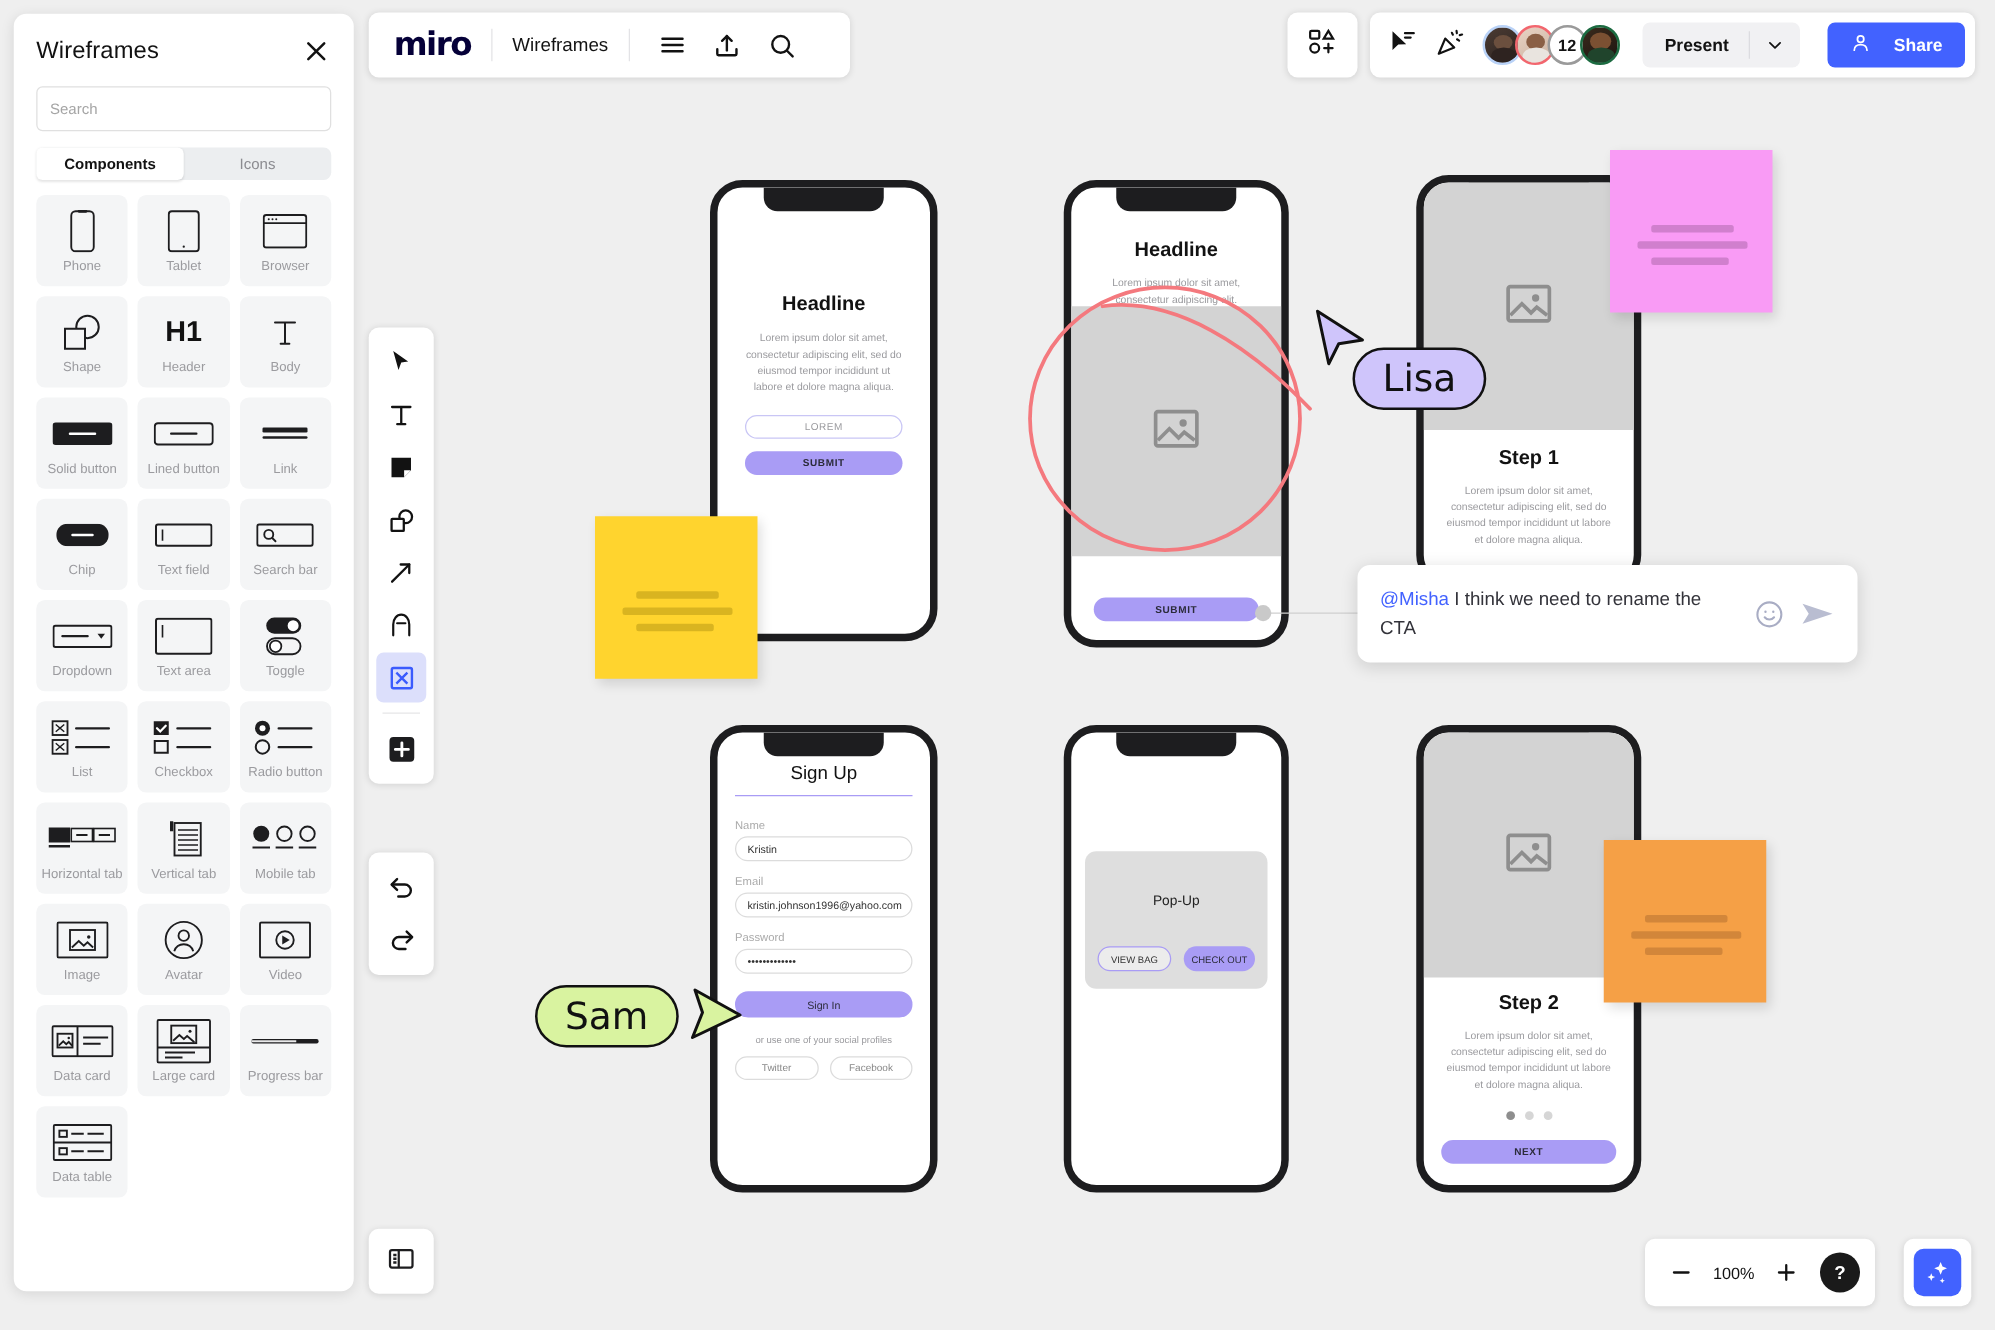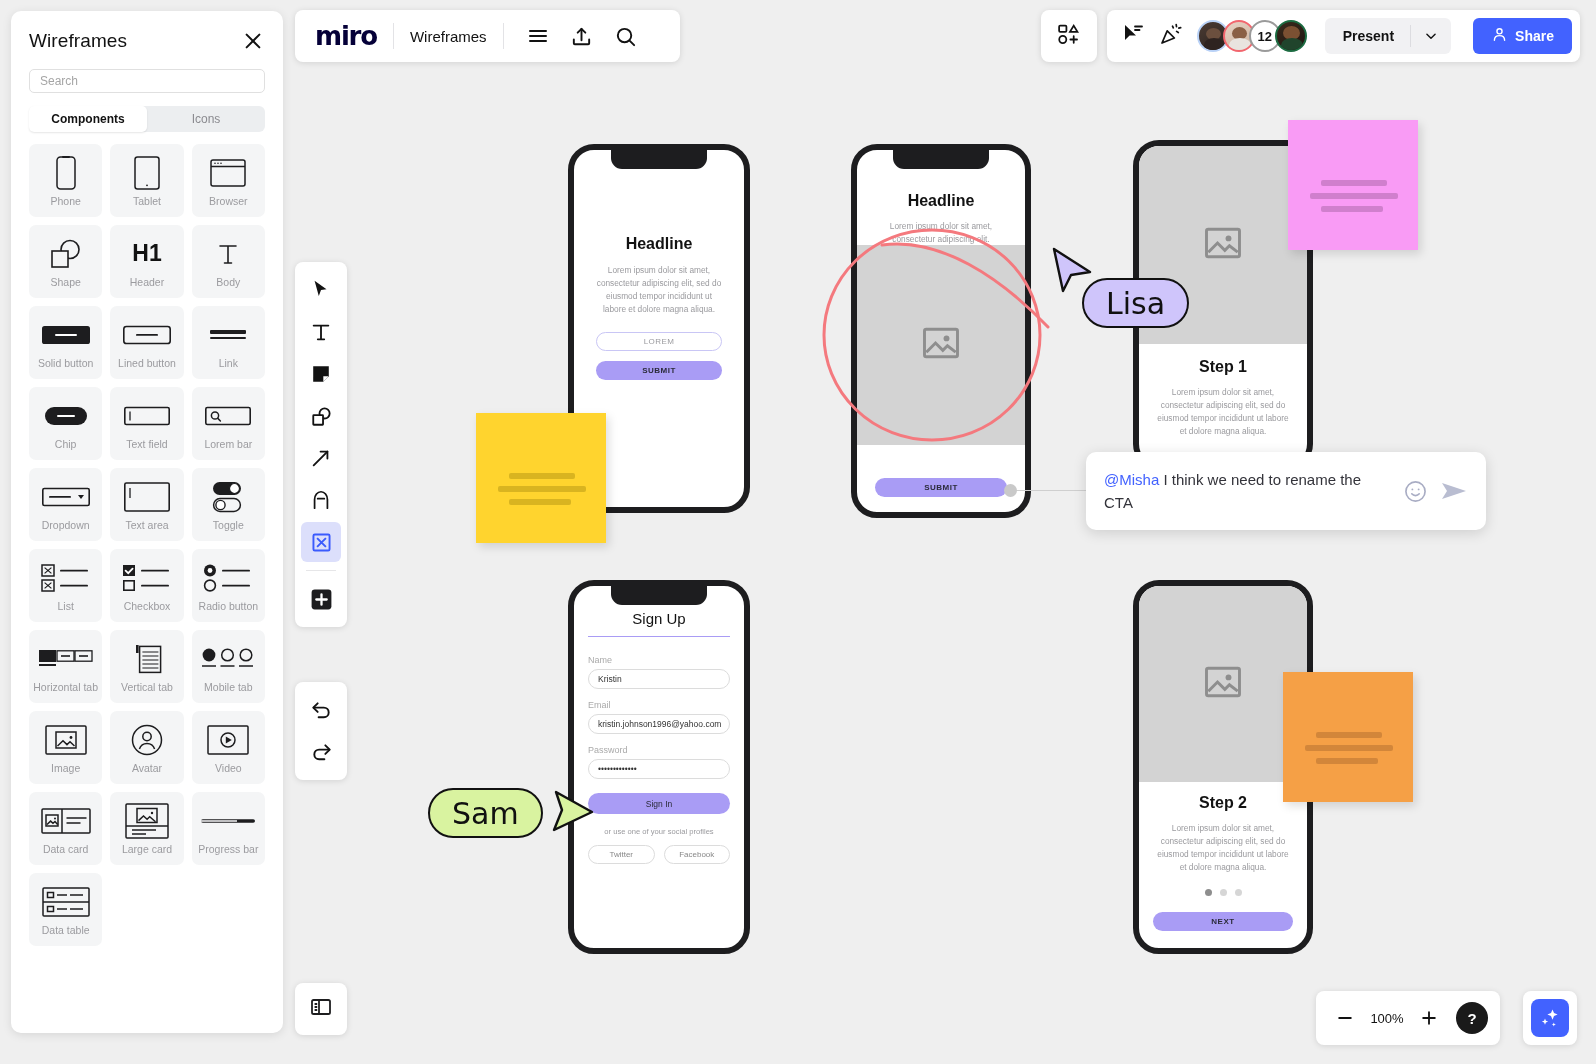--- a/index.html
+++ b/index.html
@@ -38,21 +38,21 @@
   }
   .close-btn::before, .close-btn::after {
     content: ""; position: absolute; left: 2px; top: 11px;
     width: 20px; height: 2px; background: #121212; border-radius: 1px;
   }
   .close-btn::before { transform: rotate(45deg); }
   .close-btn::after  { transform: rotate(-45deg); }
 
   .search-box {
     margin-top: 16px;
-    width: 100%; height: 24px;
+    width: 100%; height: 36px;
     border: 1px solid #e0e0e0; border-radius: 5px;
     background: #fff;
     font-size: 12px; color: #3b82f6;
     padding: 0 10px;
     font-family: "Liberation Sans", sans-serif;
     outline: none;
   }
   .search-box::placeholder { color: #a5a5a5; }
 
   .tabs {
@@ -131,21 +131,21 @@
   .present-wrap {
     display:flex; align-items:center; height:36px;
     background:#f1f1f3; border-radius:6px; margin-left: 4px;
   }
   .present-label { font-size:14px; font-weight:bold; color:#121212; padding: 0 16px 0 18px; cursor:pointer; }
   .present-split { width:1px; height:22px; background:#dcdce0; }
   .present-caret { padding: 0 13px; cursor:pointer; display:flex; align-items:center;}
   .share-btn {
     background: #4262ff; color: #fff;
     height: 36px; border-radius: 6px;
-    display:flex; align-items:center; gap:7px;
+    display:flex; align-items:center; gap:18px;
     padding: 0 18px; margin-left: 8px; cursor: pointer;
     font-size: 14px; font-weight: bold;
   }
 
   
   .tools {
     position: absolute; left: 295px; top: 262px;
     width: 52px;
     background: #fff; border-radius: 8px;
     box-shadow: 0 1px 6px rgba(0,0,0,.12);
@@ -355,20 +355,32 @@
         <div style="font-size:7.6px;color:#9a9a9e;text-align:center;margin-top:13px;">or use one of your social profiles</div>
 
         <div style="display:flex;gap:9px;margin-top:9px;align-items:center;">
           <div class="su-social">Twitter</div>
           <div class="su-social">Facebook</div>
         </div>
       </div>
     </div>
   </div>
 
+  <div class="phone" style="left:851px; top:580px; width:180px; height:374px;">
+    <div class="notch"></div>
+    <div class="scr">
+      <div style="position:absolute;left:11px;right:11px;top:95px;background:#dedede;border-radius:9px;padding:34px 10px 14px;">
+        <div style="font-size:11px;color:#222;text-align:center;">Pop-Up</div>
+        <div style="display:flex;gap:10px;margin-top:30px;">
+          <div style="flex:1;border:1px solid #a99cf5;background:#ececec;border-radius:11px;height:20px;display:flex;align-items:center;justify-content:center;font-size:7.6px;color:#333;">VIEW  BAG</div>
+          <div style="flex:1;background:#a99cf5;border-radius:11px;height:20px;display:flex;align-items:center;justify-content:center;font-size:7.6px;color:#2b2b3a;">CHECK OUT</div>
+        </div>
+      </div>
+    </div>
+  </div>
 
   <div class="phone" style="left:1133px; top:580px; width:180px; height:374px;">
     <div class="notch"></div>
     <div class="scr">
       <div class="img-ph" style="position:absolute;left:0;right:0;top:0;height:196px;">
         <span>
           <svg width="44" height="44" viewBox="0 0 24 24" fill="none" stroke="#8e8e8e" stroke-width="1.6">
             <rect x="3" y="4.5" width="18" height="15" rx="1"></rect>
             <circle cx="15" cy="9.5" r="1.6" fill="#8e8e8e" stroke="none"></circle>
             <path d="M4 17l5-5 4 4 2.5-2.5L20 17"></path>
@@ -760,21 +772,21 @@
       </div>
 
       <div class="cell">
         <span class="glyph">
           <svg width="46" height="20" viewBox="0 0 46 20">
             <rect x="0.8" y="1.5" width="44.4" height="17" rx="1.6" fill="none" stroke="#1d1d1f" stroke-width="1.6"></rect>
             <circle cx="10" cy="9.5" r="3.6" fill="none" stroke="#1d1d1f" stroke-width="1.5"></circle>
             <path d="M12.8 12.4l2.6 2.6" stroke="#1d1d1f" stroke-width="1.5" stroke-linecap="round"></path>
           </svg>
         </span>
-        <span class="clabel">Lorem bar</span>
+        <span class="clabel">Search bar</span>
       </div>
 
       <div class="cell">
         <span class="glyph">
           <svg width="48" height="20" viewBox="0 0 48 20">
             <rect x="0.8" y="1.5" width="46.4" height="17" rx="1.6" fill="none" stroke="#1d1d1f" stroke-width="1.6"></rect>
             <rect x="7" y="9" width="22" height="1.8" rx=".9" fill="#1d1d1f"></rect>
             <path d="M36 8l3 4 3-4z" fill="#1d1d1f"></path>
           </svg>
         </span>

